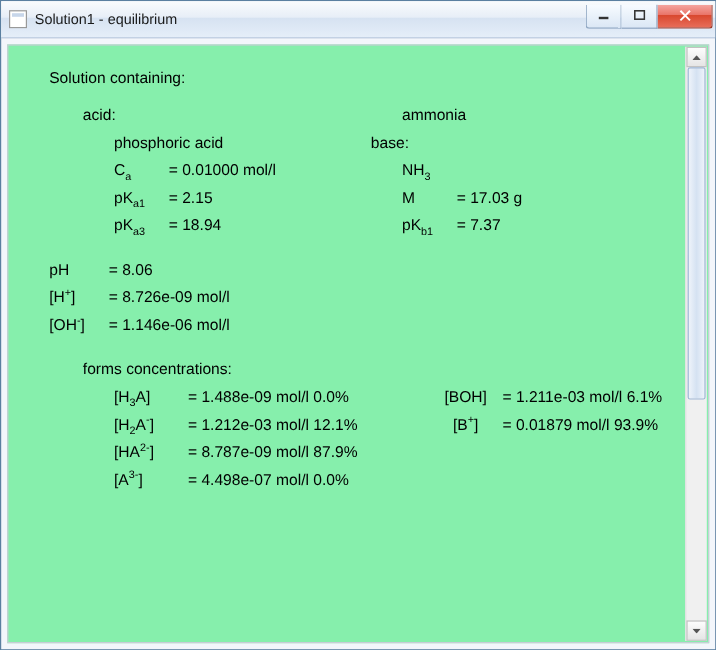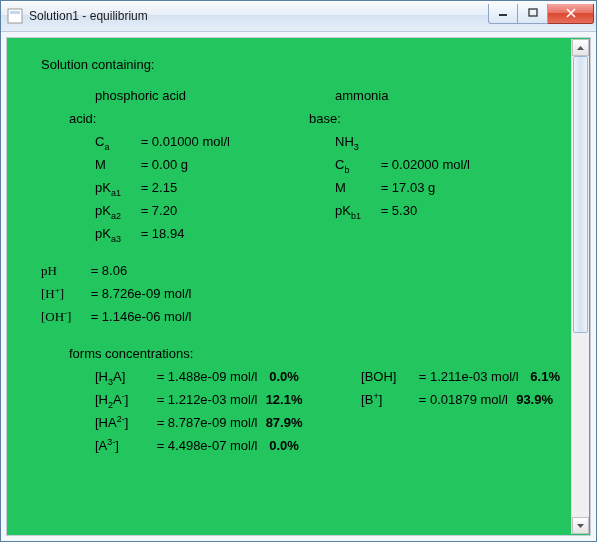--- a/index.html
+++ b/index.html
@@ -66,21 +66,21 @@
     width: 46px;
     border-bottom-right-radius: 3px;
     background: linear-gradient(to bottom, #f4a6a0 0%, #e97367 45%, #d9482f 46%, #e86e5a 100%);
     border-color: #9b3a2a;
     color: #fff;
   }
   .win-btn svg { display: block; }
   .client {
     flex: 1 1 auto;
     margin: 5px;
-    background: #22c55e;
+    background: #86efac;
     border: 1px solid #c7cdd6;
     position: relative;
     overflow: hidden;
   }
   .scrollbar {
     position: absolute;
     top: 1px;
     right: 1px;
     width: 17px;
     bottom: 1px;
@@ -120,25 +120,25 @@
     line-height: 1.0;
     overflow: hidden;
   }
   .row { white-space: nowrap; margin-bottom: 7px; height: 16px; }
   .ind1 { padding-left: 28px; }
   .ind2 { padding-left: 54px; }
   .twocol { display: flex; }
   .col { flex: 0 0 240px; }
   .colB { flex: 0 0 260px; }
   .lbl { display: inline-block; width: 42px; vertical-align: top; }
-  .lblw { display: inline-block; width: 46px; vertical-align: top; font-family: Liberation Serif, serif; }
+  .lblw { display: inline-block; width: 46px; vertical-align: top; }
   .lblf { display: inline-block; width: 58px; vertical-align: top; }
-  .lblfB { display: inline-block; width: 54px; vertical-align: top; }
+  .lblfB { display: inline-block; width: 54px; vertical-align: top; text-align: center; }
   .val { display: inline-block; }
-  .pct { display: inline-block; width: 46px; text-align: center; font-weight: bold; }
+  .pct { display: inline-block; width: 46px; text-align: left; }
   sub { font-size: 9px; vertical-align: sub; line-height: 0; }
   sup { font-size: 9px; vertical-align: super; line-height: 0; }
   .section-gap { height: 14px; }
   .section-gap-sm { height: 8px; }
 </style>
 </head>
 <body>
 
 <div class="window">
 
@@ -171,59 +171,47 @@
 
   <div class="client">
 
     <div class="content">
 
       <div class="row">Solution containing:</div>
       <div class="section-gap-sm"></div>
 
       <div class="twocol">
         <div class="col">
+          <div class="row ind1">acid:</div>
           <div class="row ind2">phosphoric acid</div>
-          <div class="row ind1">acid:</div>
           <div class="row ind2">
             <span class="lbl">C<sub>a</sub></span>
             <span class="val">= 0.01000 mol/l</span>
           </div>
           <div class="row ind2">
-            <span class="lbl">M</span>
-            <span class="val">= 0.00 g</span>
-          </div>
-          <div class="row ind2">
             <span class="lbl">pK<sub>a1</sub></span>
             <span class="val">= 2.15</span>
-          </div>
-          <div class="row ind2">
-            <span class="lbl">pK<sub>a2</sub></span>
-            <span class="val">= 7.20</span>
           </div>
           <div class="row ind2">
             <span class="lbl">pK<sub>a3</sub></span>
             <span class="val">= 18.94</span>
           </div>
         </div>
 
         <div class="col">
           <div class="row ind2">ammonia</div>
           <div class="row ind1">base:</div>
           <div class="row ind2">NH<sub>3</sub></div>
           <div class="row ind2">
-            <span class="lbl">C<sub>b</sub></span>
-            <span class="val">= 0.02000 mol/l</span>
-          </div>
-          <div class="row ind2">
             <span class="lbl">M</span>
             <span class="val">= 17.03 g</span>
           </div>
           <div class="row ind2">
             <span class="lbl">pK<sub>b1</sub></span>
-            <span class="val">= 5.30</span>
+            <span class="val">= 7.37</span>
           </div>
         </div>
       </div>
 
       <div class="section-gap"></div>
 
       <div class="row">
         <span class="lblw">pH</span>
         <span class="val">= 8.06</span>
       </div>

